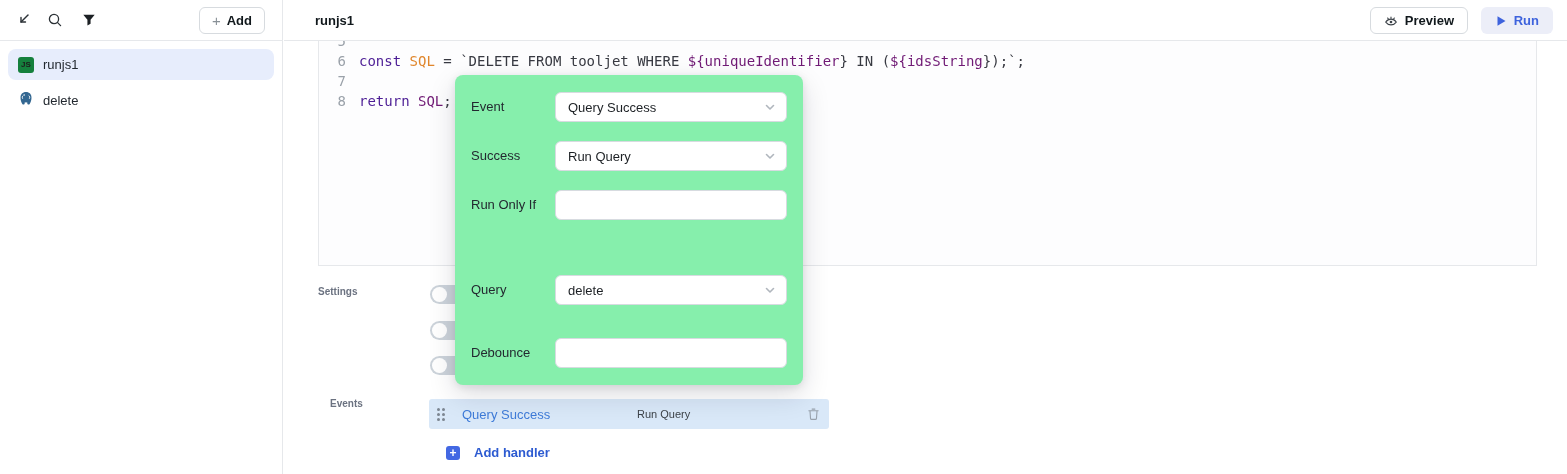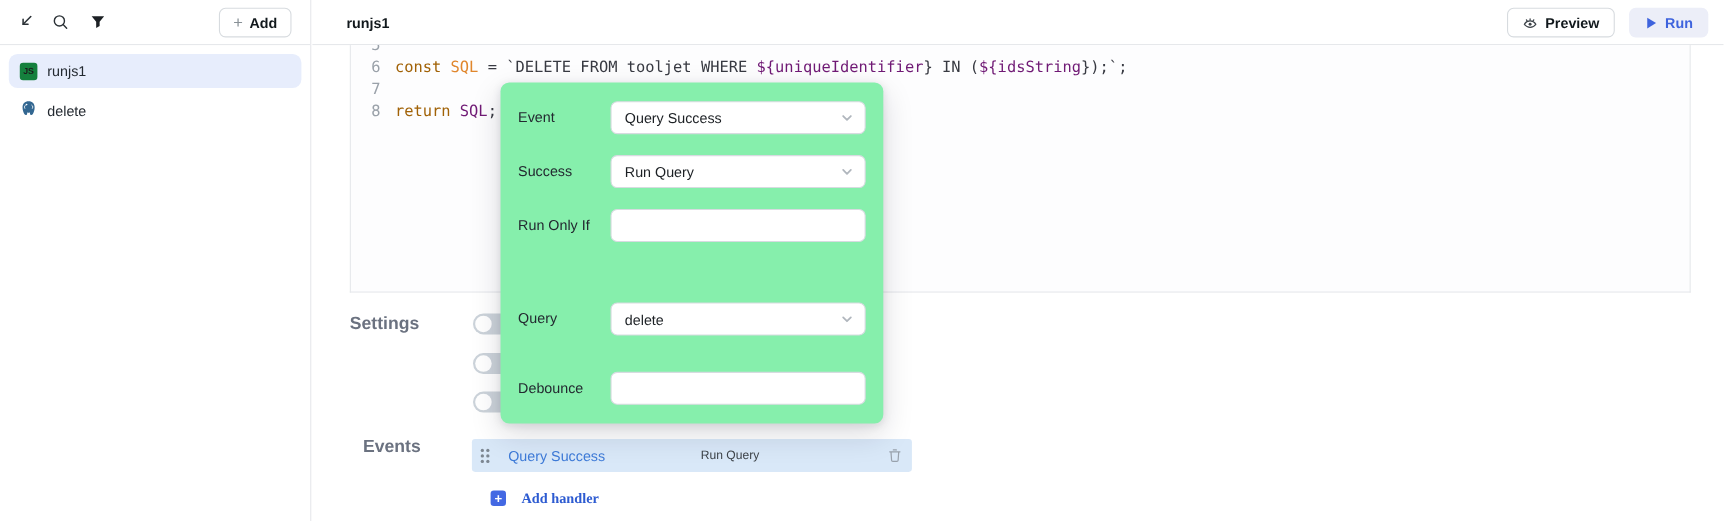--- a/index.html
+++ b/index.html
@@ -22,40 +22,40 @@
   .topbar-title { position:absolute; left:31px; top:13px; font-size:13px; font-weight:700; color:#11181c; }
   .preview-btn { position:absolute; right:99px; top:7px; height:27px; padding:0 13px; border:1px solid #d7dbdf; border-radius:6px; background:#fff; display:flex; align-items:center; gap:7px; font-size:13px; font-weight:700; color:#11181c; cursor:pointer; }
   .run-btn { position:absolute; right:14px; top:7px; height:27px; padding:0 14px; border:none; border-radius:6px; background:#eceef8; display:flex; align-items:center; gap:7px; font-size:13px; font-weight:700; color:#3e63dd; cursor:pointer; }
 
   
   .editor-box { position:absolute; left:318px; top:41px; width:1219px; height:225px; background:#fdfdfe; border:1px solid #e6e8eb; border-top:none; overflow:hidden; }
   .code-scroll { margin-top:-10px; font-family:"DejaVu Sans Mono",monospace; font-size:14px; line-height:20px; }
   .code-line { display:flex; height:20px; white-space:pre; }
   .gutter { width:27px; text-align:right; color:#9aa1a9; flex:0 0 27px; }
   .code-text { padding-left:13px; color:#383a42; }
-  .tok-kw { color:#a16207; }
+  .tok-kw { color:#4c1d95; }
   .tok-def { color:#e0862c; }
   .tok-var { color:#701a75; }
   .tok-plain { color:#383a42; }
 
   
-  .section-label { position:absolute; font-size:16px; font-weight:600; color:#6b7280; }
+  .section-label { position:absolute; font-size:10px; font-weight:600; color:#6b7280; }
   .toggle { position:absolute; left:430px; width:36px; height:19px; border-radius:10px; background:#ccd3da; cursor:pointer; }
   .toggle .knob { position:absolute; left:2px; top:2px; width:15px; height:15px; border-radius:50%; background:#fff; }
 
   
   .handler-row { position:absolute; left:429px; top:399px; width:400px; height:30px; background:#d9e8f8; border-radius:3px; display:flex; align-items:center; cursor:pointer; }
   .drag-handle { margin-left:8px; display:grid; grid-template-columns:repeat(2,3px); grid-template-rows:repeat(3,3px); gap:2px; cursor:grab; }
   .drag-handle span { width:3px; height:3px; border-radius:50%; background:#7c8691; }
   .handler-event { margin-left:17px; font-size:13px; color:#3e7bd8; }
   .handler-action { position:absolute; left:208px; font-size:11px; color:#3d4349; }
   .handler-trash { position:absolute; right:8px; top:7px; width:16px; height:16px; cursor:pointer; display:flex; align-items:center; justify-content:center; }
   .add-handler { position:absolute; left:446px; top:445px; display:flex; align-items:center; gap:14px; cursor:pointer; }
   .add-handler-plus { width:14px; height:14px; background:#4368e3; border-radius:3px; display:flex; align-items:center; justify-content:center; color:#fff; font-size:12px; line-height:1; font-weight:700; }
-  .add-handler-label { font-size:13px; font-weight:700; color:#2d5bd1;font-family:Liberation Serif, serif; }
+  .add-handler-label { font-size:13px; font-weight:700; color:#2d5bd1; }
 
   
   .popover { position:absolute; left:455px; top:75px; width:348px; height:310px; background:#86efac; border-radius:8px; box-shadow:0 2px 8px rgba(20,20,40,.10), 0 10px 28px rgba(20,20,40,.14); z-index:5; }
   .pop-row { position:absolute; left:0; width:348px; height:30px; }
   .pop-label { position:absolute; left:16px; top:0; height:30px; line-height:30px; font-size:13px; color:#232930; }
   .pop-control { position:absolute; left:100px; top:0; width:232px; height:30px; border:1px solid #d7dbe0; border-radius:6px; background:#fff; }
   .pop-select { display:flex; align-items:center; justify-content:space-between; padding:0 10px 0 12px; font-size:13px; color:#1c2024; cursor:pointer; }
   .pop-input { cursor:text; }
   .pop-input input { width:100%; height:100%; border:none; outline:none; background:transparent; font-family:"Liberation Sans",sans-serif; font-size:13px; padding:0 12px; }
   .pop-divider { position:absolute; left:16px; top:248px; width:316px; display:flex; align-items:center; gap:10px; }

